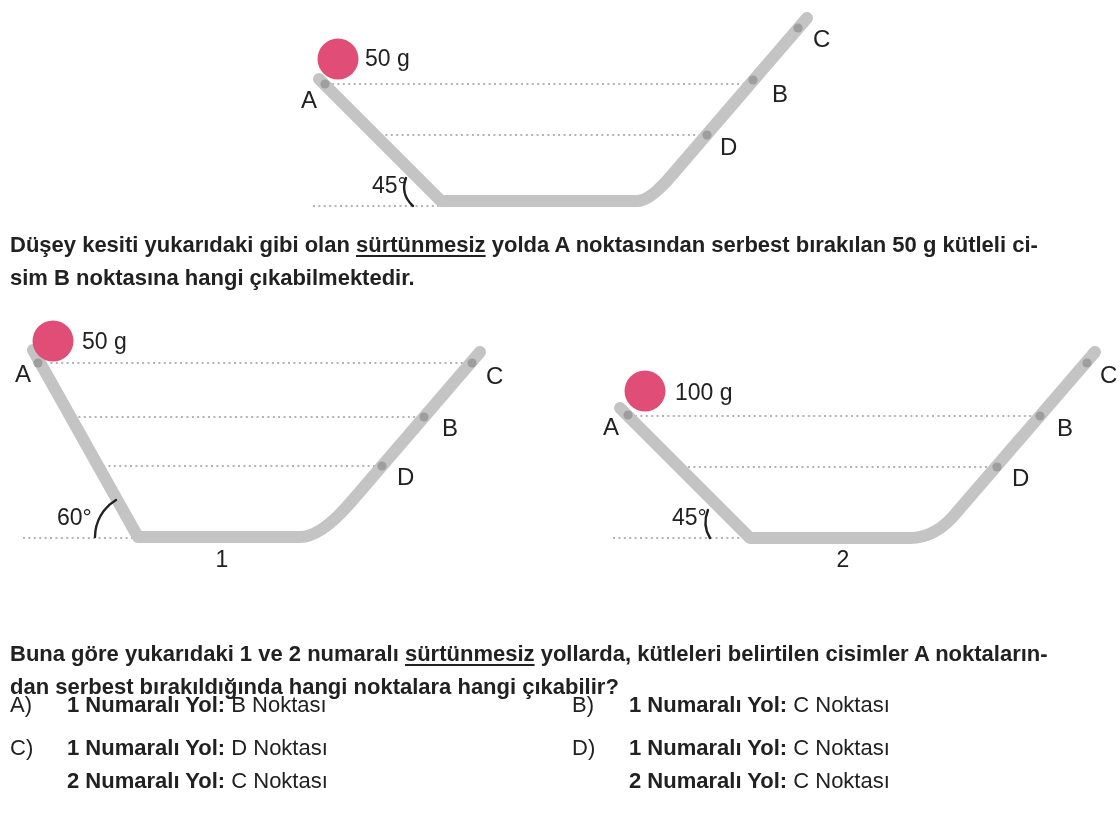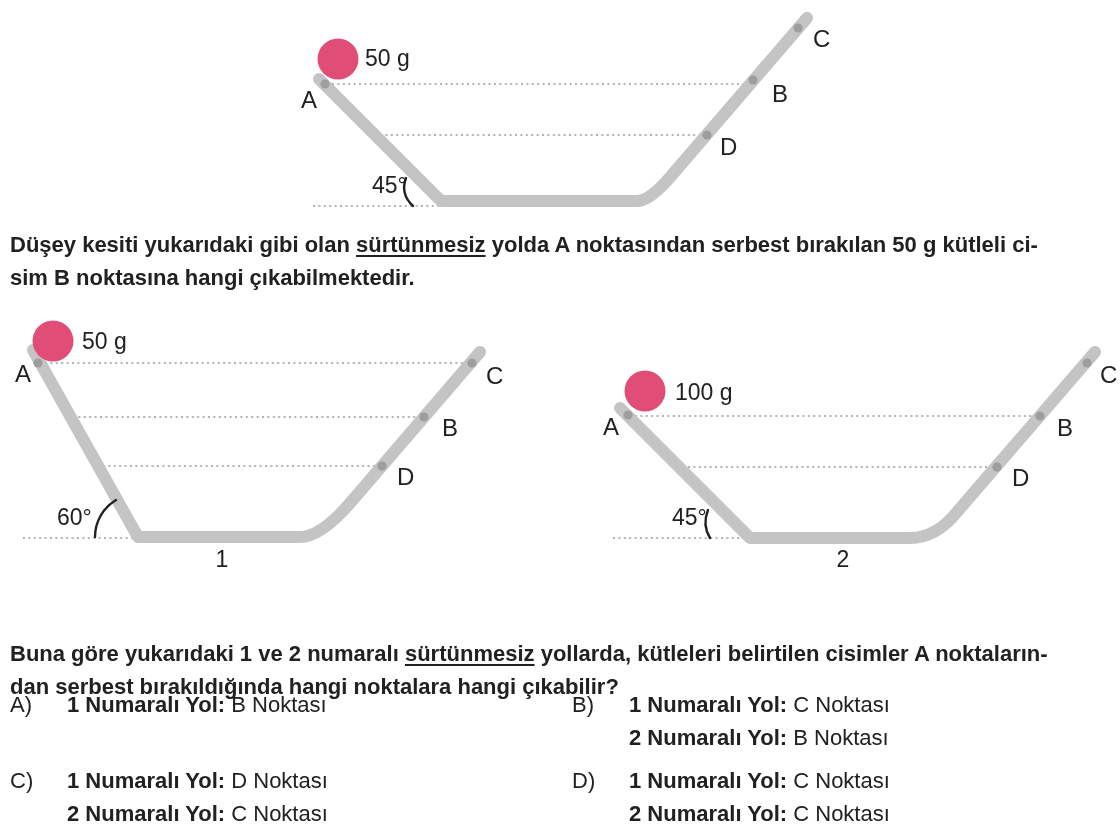--- a/index.html
+++ b/index.html
@@ -115,24 +115,20 @@
       </div>
     </div>
 
     <div class="option">
       <div class="option-letter">B)</div>
       <div class="option-lines">
         <div class="option-line">
           <b>1 Numaralı Yol:</b>
           <span>C Noktası</span>
         </div>
-        <div class="option-line">
-          <b>2 Numaralı Yol:</b>
-          <span>B Noktası</span>
-        </div>
       </div>
     </div>
 
     <div class="option">
       <div class="option-letter">C)</div>
       <div class="option-lines">
         <div class="option-line">
           <b>1 Numaralı Yol:</b>
           <span>D Noktası</span>
         </div>

